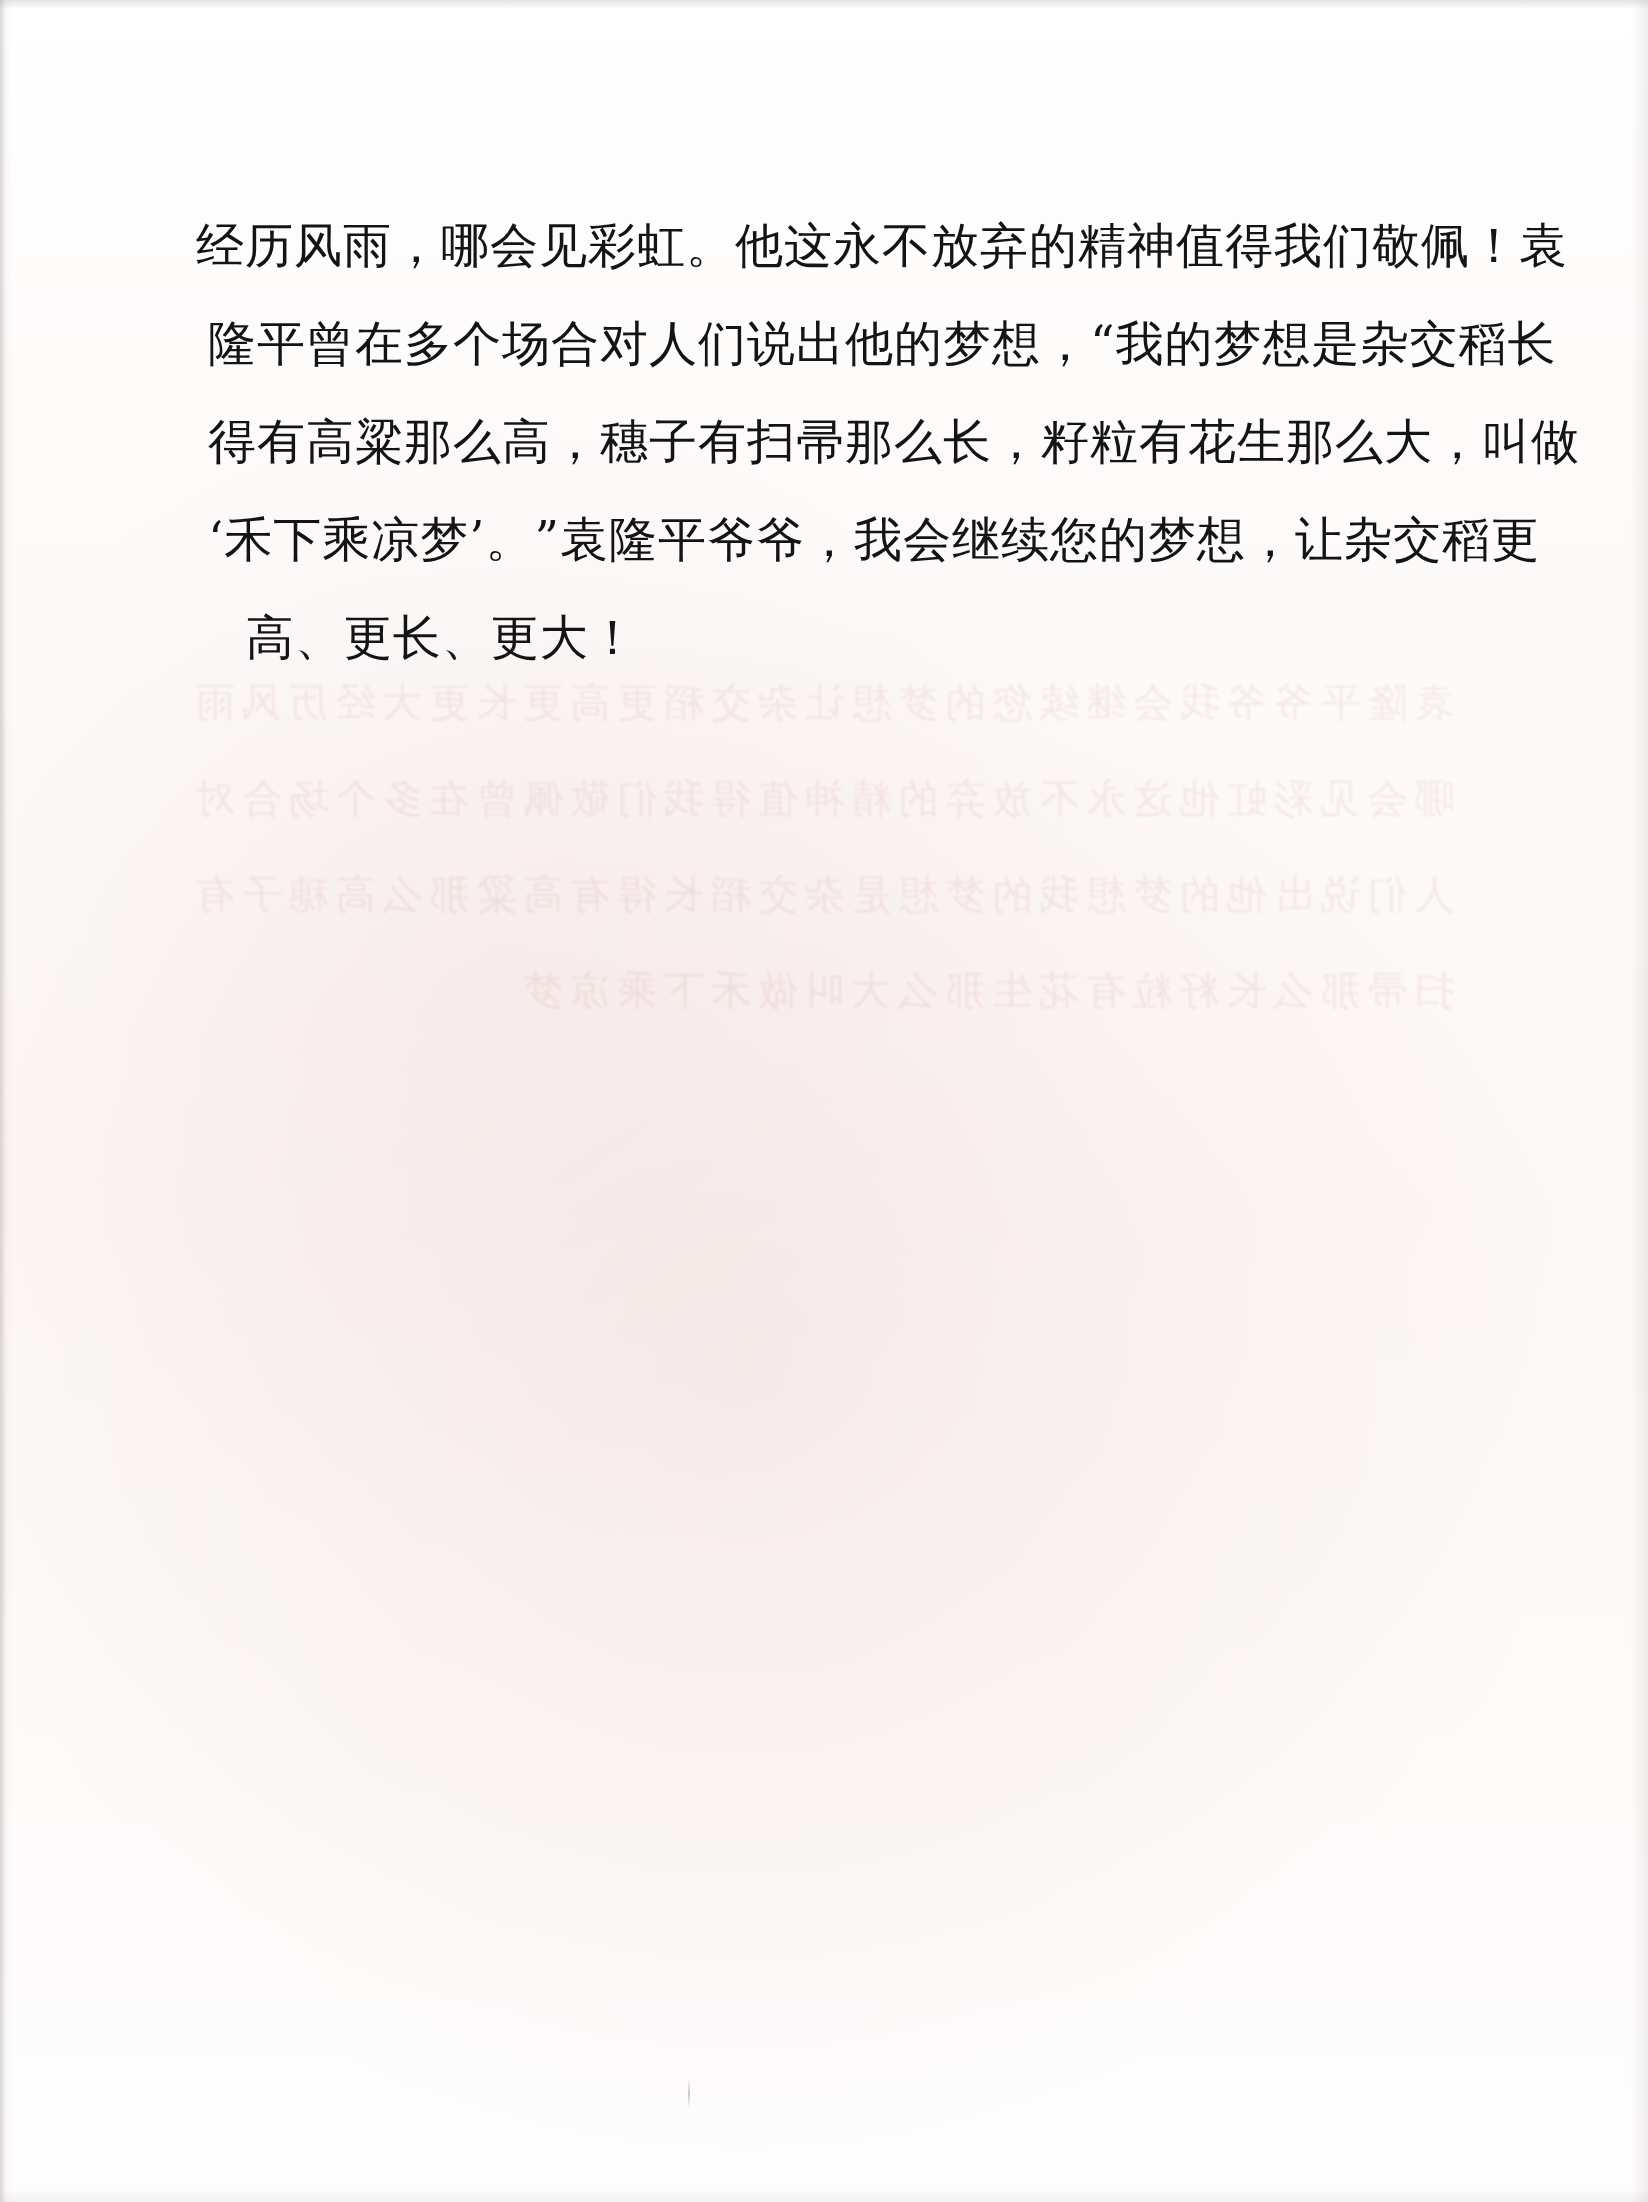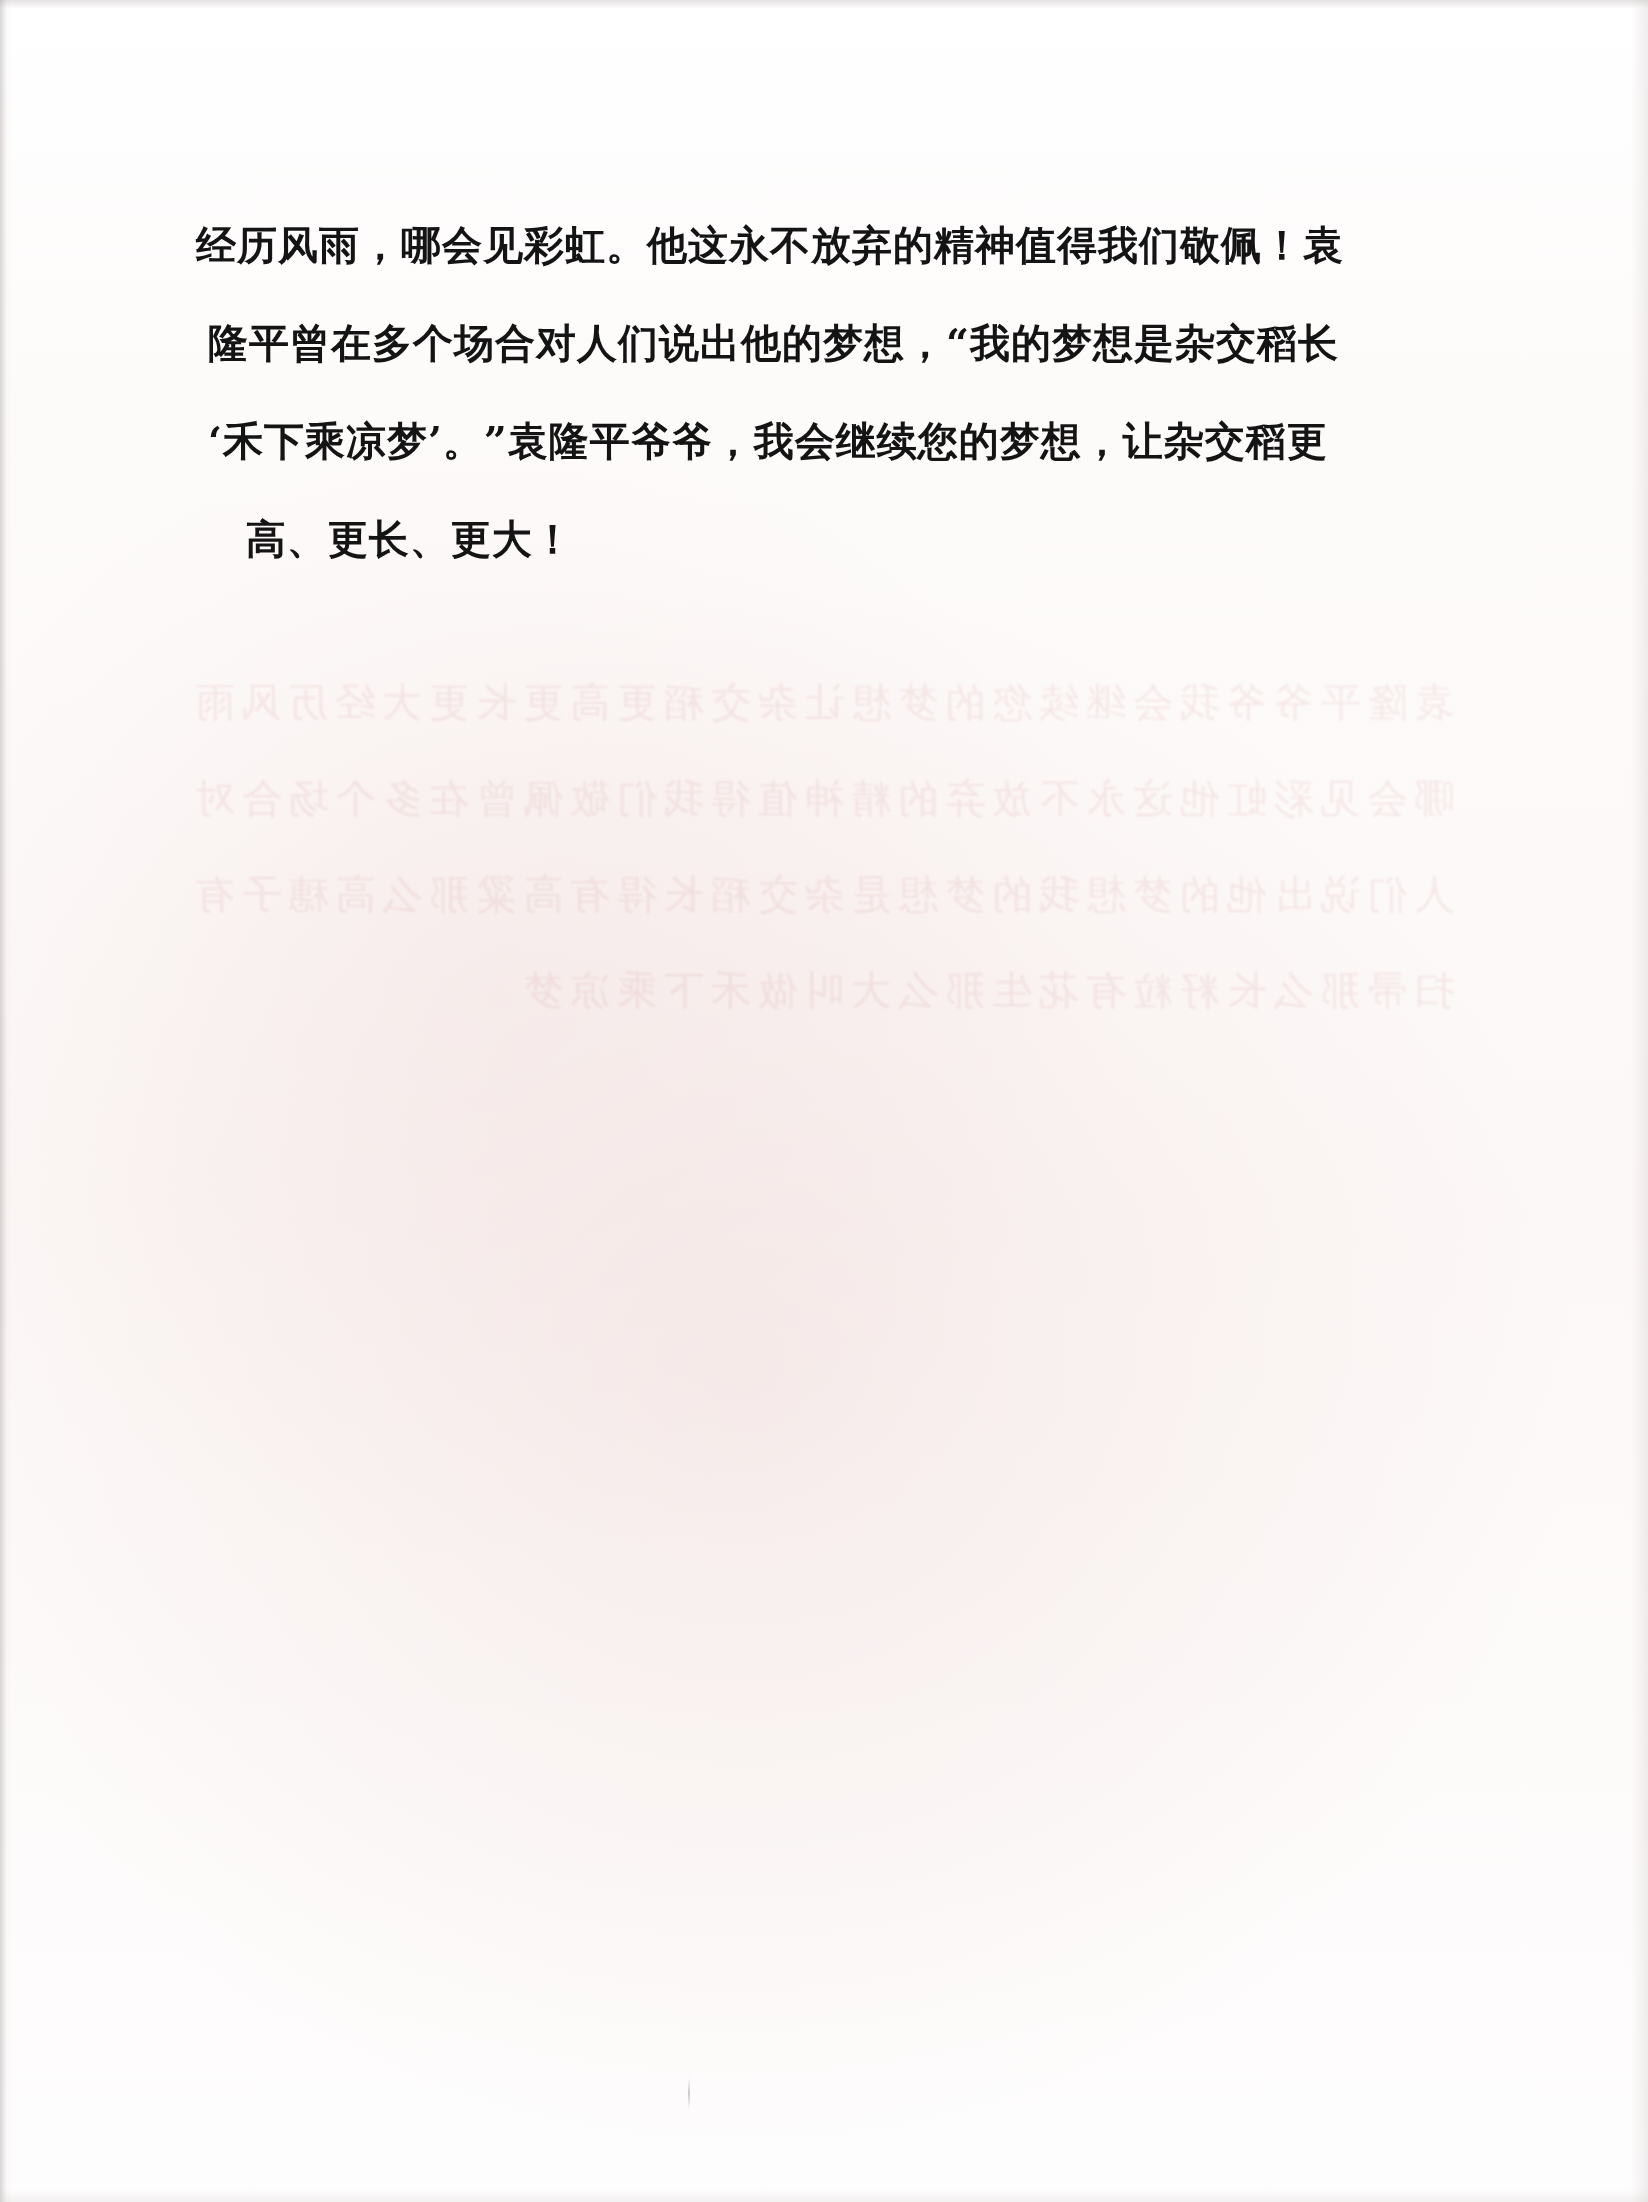--- a/index.html
+++ b/index.html
@@ -81,26 +81,26 @@
     background: linear-gradient(180deg, rgba(170,160,160,0) 0%, rgba(150,140,140,0.45) 50%, rgba(170,160,160,0) 100%);
   }
 
   
   .body-text {
     position: absolute;
     left: 196px;
     top: 196px;
     width: 1249px;
     color: #141414;
-    font-size: 40px;
+    font-size: 48px;
     line-height: 98px;
     text-align: justify;
     text-justify: inter-character;
     letter-spacing: 1px;
-    font-weight: 700;
+    font-weight: 400;
     font-family: "DejaVu Serif", "Liberation Serif", serif;
   }
   .body-text p {
     margin: 0;
     text-indent: 0;
   }
   .line {
     display: block;
     white-space: nowrap;
   }
@@ -122,18 +122,19 @@
   <div class="edge-bottom"></div>
 
   <div class="ghost">袁隆平爷爷我会继续您的梦想让杂交稻更高更长更大经历风雨哪会见彩虹他这永不放弃的精神值得我们敬佩曾在多个场合对人们说出他的梦想我的梦想是杂交稻长得有高粱那么高穗子有扫帚那么长籽粒有花生那么大叫做禾下乘凉梦</div>
 
   <div class="crease"></div>
 
   <div class="body-text">
     <p>
       <span class="line line-1">经历风雨，哪会见彩虹。他这永不放弃的精神值得我们敬佩！袁</span>
       <span class="line line-2">隆平曾在多个场合对人们说出他的梦想，“我的梦想是杂交稻长</span>
+      <span class="line line-3">得有高粱那么高，穗子有扫帚那么长，籽粒有花生那么大，叫做</span>
       <span class="line line-4">‘禾下乘凉梦’。”袁隆平爷爷，我会继续您的梦想，让杂交稻更</span>
       <span class="line line-5">高、更长、更大！</span>
     </p>
   </div>
 </div>
 
 
 </body></html>

